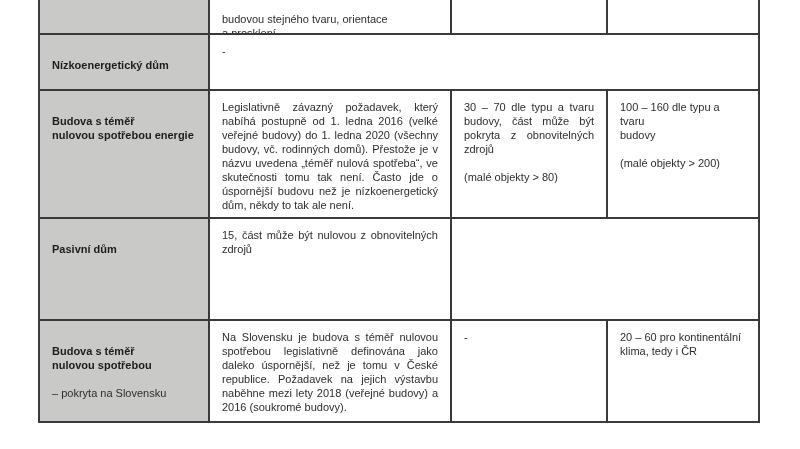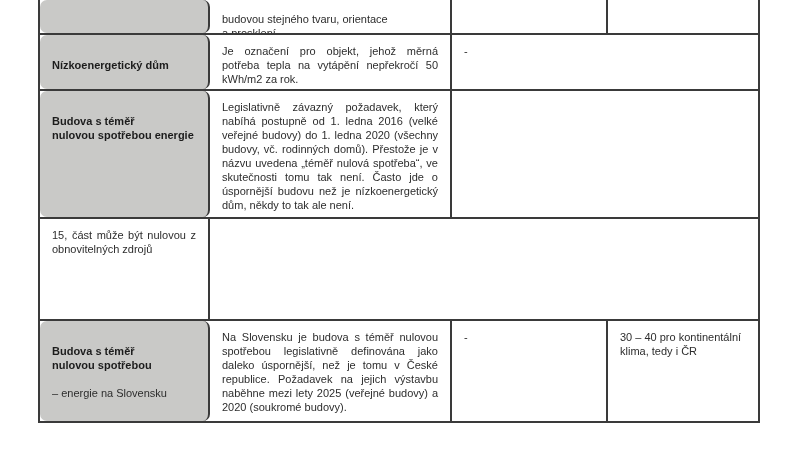--- a/index.html
+++ b/index.html
@@ -37,21 +37,20 @@
     padding:9px 12px;
     overflow:hidden;
     font-size:11px;
     line-height:14px;
     color:var(--text);
     white-space:pre-line;
   }
   .c-term{
     background:var(--header-bg);
     border-right:2px solid var(--border);
-    border-radius:7px;
   }
   .term-bold{font-weight:bold; color:#1c1c1c; white-space:pre-line;}
   .term-sub{white-space:pre-line;}
   .c-desc{
     text-align:justify;
     border-right:2px solid var(--border);
   }
   .c-val1{
     text-align:justify;
     border-right:2px solid var(--border);
@@ -74,41 +73,51 @@
 a prosklení.</div>
     <div class="cell c-val1"></div>
     <div class="cell c-val2"></div>
   </div>
 
   <div class="row">
     <div class="cell c-term">
       <div class="term-bold">Nízkoenergetický dům</div>
       <div class="term-sub"></div>
     </div>
-    <div class="cell c-desc">Je označení pro objekt, jehož měrná potřeba tepla na vytápění nepřekročí 50 kWh/m2 za rok.</div>
     <div class="cell c-val2">-</div>
   </div>
 
   <div class="row">
     <div class="cell c-term">
       <div class="term-bold">Budova s téměř
 nulovou spotřebou energie</div>
     </div>
     <div class="cell c-desc">Legislativně závazný požadavek, který nabíhá postupně od 1. ledna 2016 (velké veřejné budovy) do 1. ledna 2020 (všechny budovy, vč. rodinných domů). Přestože je v názvu uvedena „téměř nulová spotřeba“, ve skutečnosti tomu tak není. Často jde o úspornější budovu než je nízkoenergetický dům, někdy to tak ale není.</div>
+    <div class="cell c-val1">30 – 70 dle typu a tvaru budovy, část může být pokryta z obnovitelných zdrojů
+
+(malé objekty &gt; 80)</div>
+    <div class="cell c-val2">100 – 160 dle typu a tvaru
+budovy
+
+(malé objekty &gt; 200)</div>
   </div>
 
   <div class="row">
+    <div class="cell c-term">
+      <div class="term-bold">Pasivní dům</div>
+      <div class="term-sub"></div>
+    </div>
     <div class="cell c-val1">15, část může být nulovou z obnovitelných zdrojů</div>
   </div>
 
   <div class="row">
     <div class="cell c-term">
       <div class="term-bold">Budova s téměř
 nulovou spotřebou</div>
-      <div class="term-sub">– energie na Slovensku</div>
+      <div class="term-sub">– pokryta na Slovensku</div>
     </div>
-    <div class="cell c-desc">Na Slovensku je budova s téměř nulovou spotřebou legislativně definována jako daleko úspornější, než je tomu v České republice. Požadavek na jejich výstavbu naběhne mezi lety 2025 (veřejné budovy) a 2020 (soukromé budovy).</div>
+    <div class="cell c-desc">Na Slovensku je budova s téměř nulovou spotřebou legislativně definována jako daleko úspornější, než je tomu v České republice. Požadavek na jejich výstavbu naběhne mezi lety 2018 (veřejné budovy) a 2016 (soukromé budovy).</div>
     <div class="cell c-val1">-</div>
-    <div class="cell c-val2">30 – 40 pro kontinentální
+    <div class="cell c-val2">20 – 60 pro kontinentální
 klima, tedy i ČR</div>
   </div>
 </div>
 </div>
 
 </body></html>

